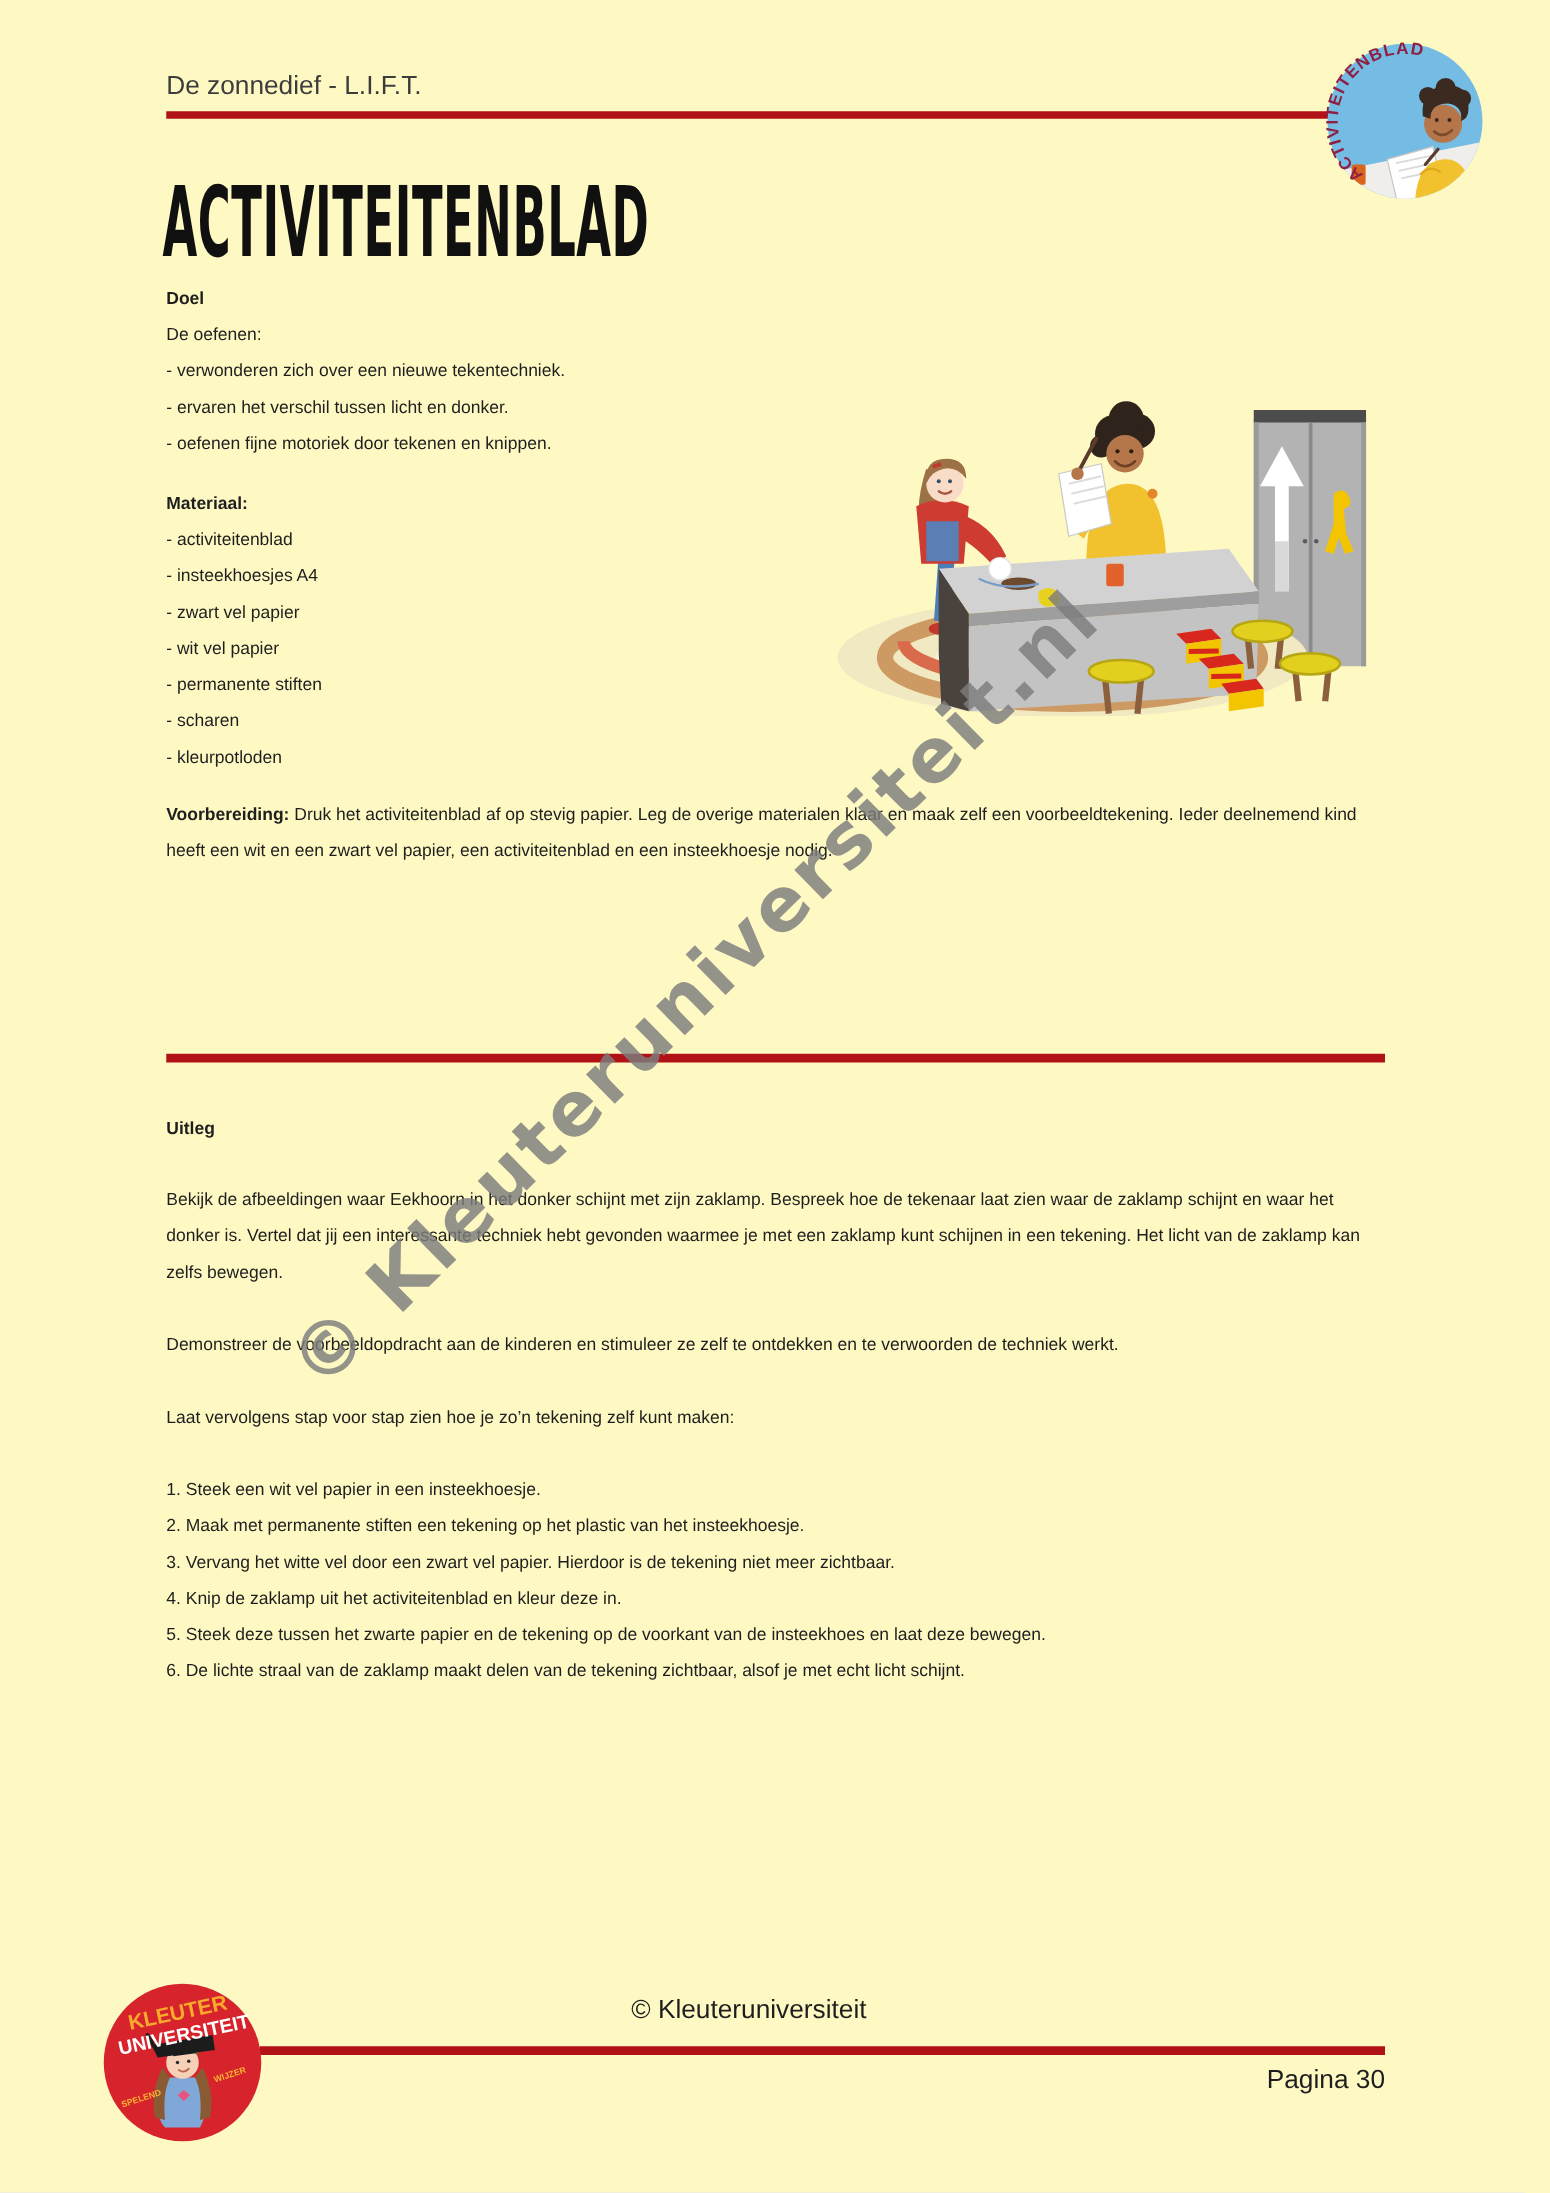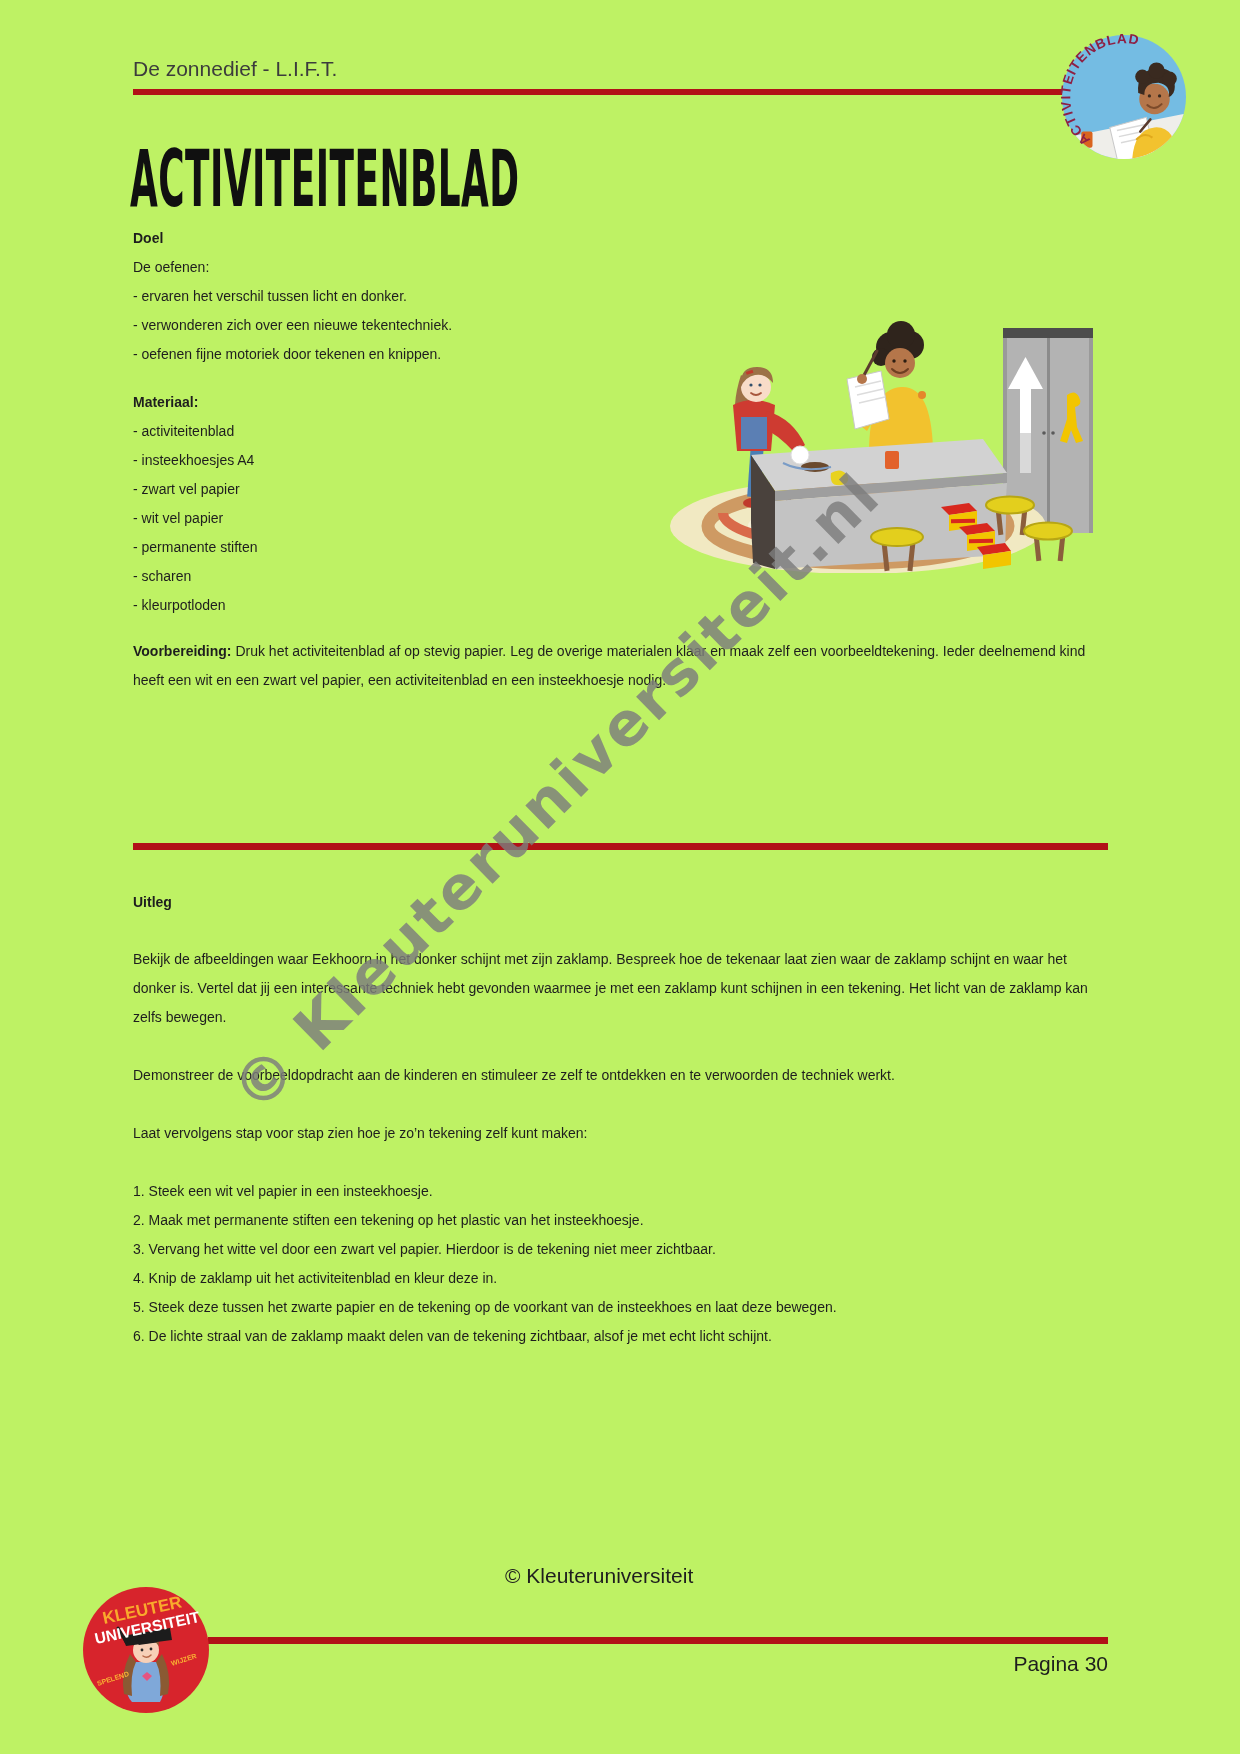--- a/index.html
+++ b/index.html
@@ -1,16 +1,16 @@
 <!DOCTYPE html>
 <html><head>
 <meta charset="utf-8">
 <style>
   html,body{margin:0;padding:0;background:#e8e8e8;}
-  .page{position:relative;width:1240px;height:1754px;background:#bef264;margin:0 auto;
+  .page{position:relative;width:1240px;height:1754px;background:#fef9c3;margin:0 auto;
         font-family:"Liberation Sans",sans-serif;color:#1e1e1e;overflow:hidden;}
   .abs{position:absolute;}
 
   
   .header-title{left:133px;top:57px;font-size:21px;color:#3c3c3c;}
   .header-rule{left:133px;top:89px;width:975px;height:6px;background:#b11217;}
 
   
   .badge-svg{left:1061px;top:34px;width:126px;height:126px;}
 
@@ -35,21 +35,21 @@
   .illu-svg{left:663px;top:283px;width:430px;height:290px;}
 
   
   .watermark{left:556px;top:792px;transform:translate(-50%,-50%) rotate(-44.5deg);
              font-size:60px;font-weight:700;font-family:"DejaVu Sans",sans-serif;
              color:#7d7d7d;opacity:.82;letter-spacing:3px;white-space:nowrap;z-index:6;}
 
   
   .logo-svg{left:80px;top:1584px;width:132px;height:132px;z-index:3;}
   .footer-rule{left:208px;top:1637px;width:900px;height:7px;background:#b11217;}
-  .footer-copy{left:505px;top:1564px;font-size:21px;color:#1e1e1e;}
+  .footer-copy{left:505px;top:1596px;font-size:21px;color:#1e1e1e;}
   .footer-page{left:1000px;top:1652px;width:108px;text-align:right;font-size:21px;color:#1e1e1e;}
 
   svg text{font-family:"Liberation Sans",sans-serif;}
 </style>
 </head>
 <body>
 
 <div class="page">
 
   <div class="abs header-title">De zonnedief - L.I.F.T.</div>
@@ -85,22 +85,22 @@
     <text font-size="13.5" font-weight="bold" fill="#8e2044" letter-spacing="1">
       <textPath href="#badgeArc">ACTIVITEITENBLAD</textPath>
     </text>
   </svg>
 
   <div class="abs main-title">ACTIVITEITENBLAD</div>
 
   <div class="abs body-block sec-doel">
     <div class="bold">Doel</div>
     <div>De oefenen:</div>
+    <div>- verwonderen zich over een nieuwe tekentechniek.</div>
     <div>- ervaren het verschil tussen licht en donker.</div>
-    <div>- verwonderen zich over een nieuwe tekentechniek.</div>
     <div>- oefenen fijne motoriek door tekenen en knippen.</div>
   </div>
 
   <div class="abs body-block sec-materiaal">
     <div class="bold">Materiaal:</div>
     <div>- activiteitenblad</div>
     <div>- insteekhoesjes A4</div>
     <div>- zwart vel papier</div>
     <div>- wit vel papier</div>
     <div>- permanente stiften</div>

